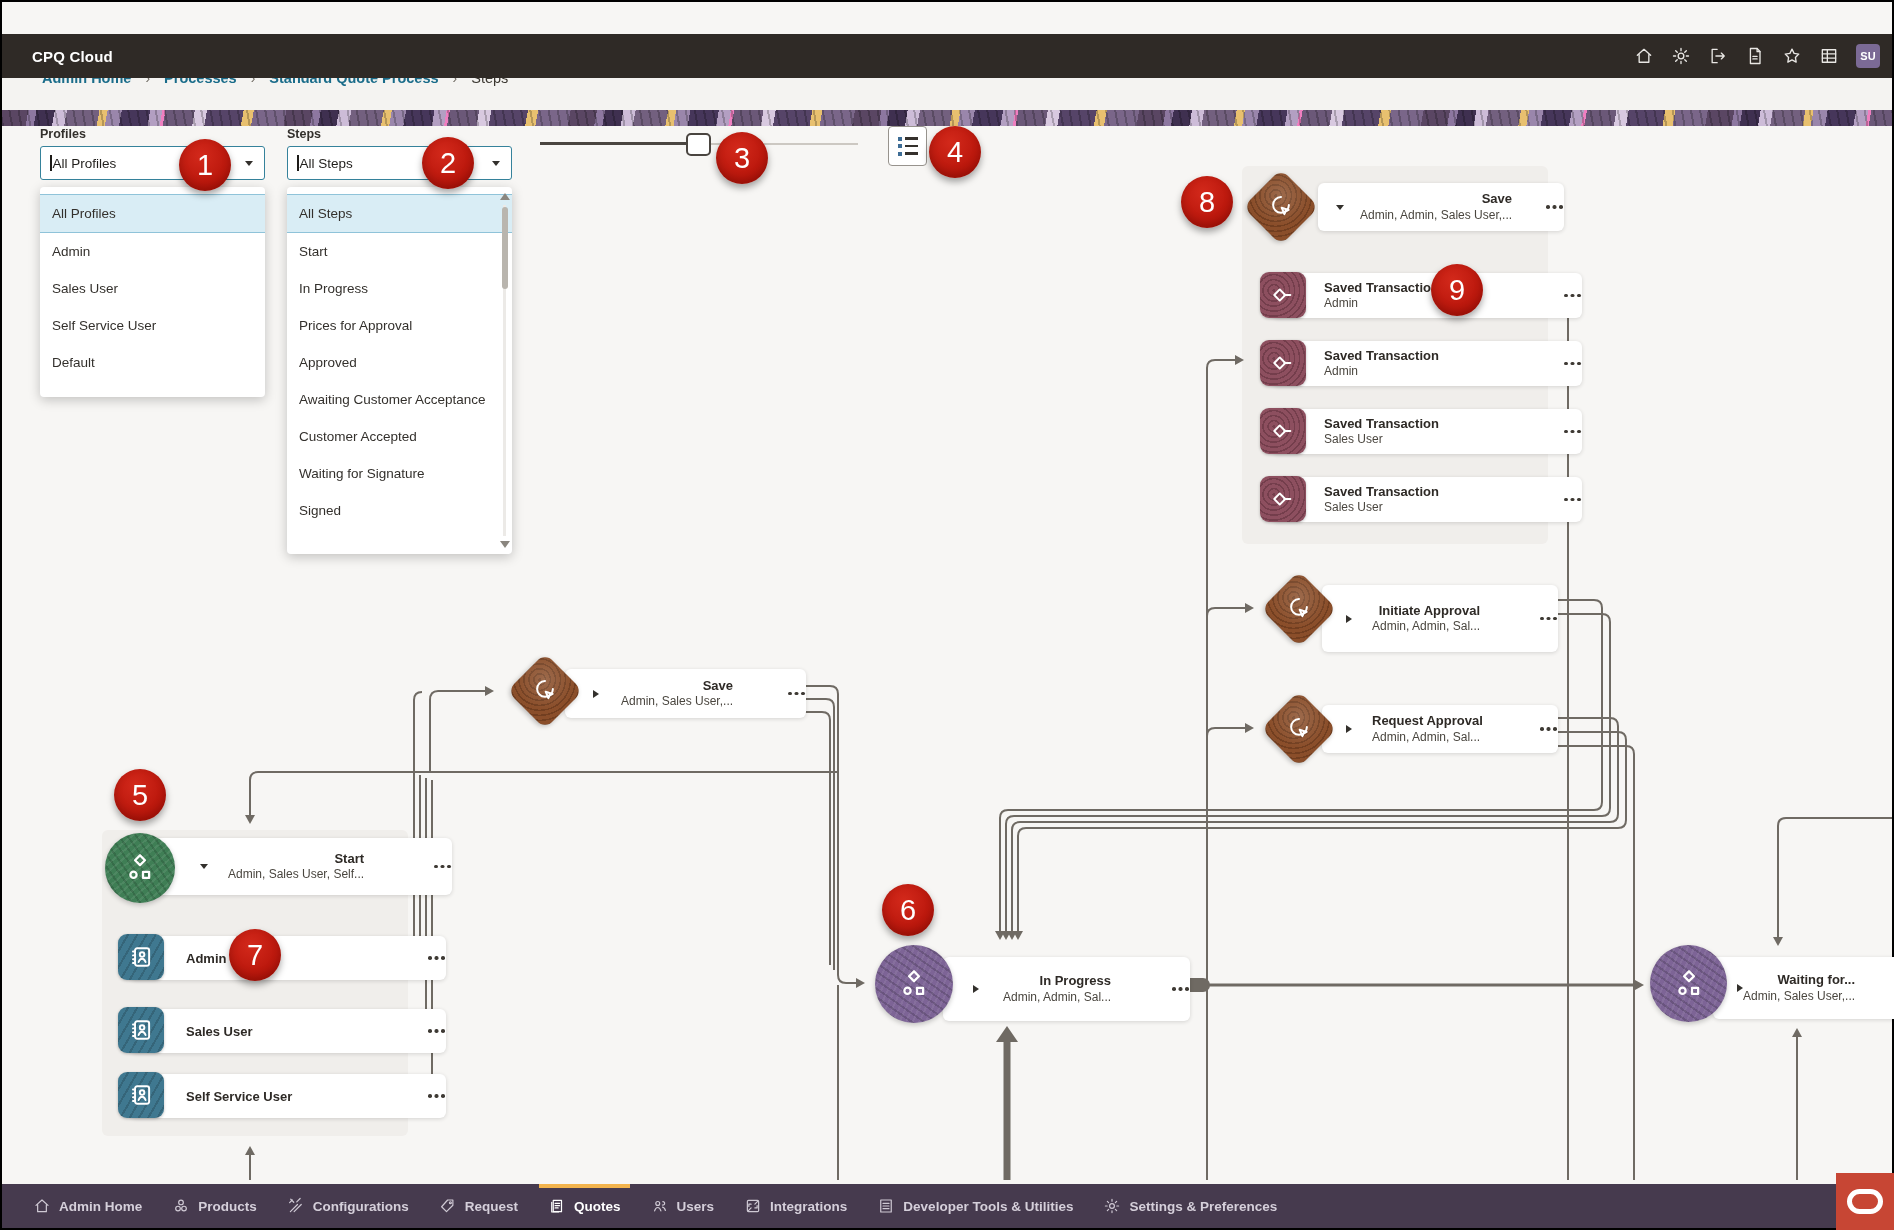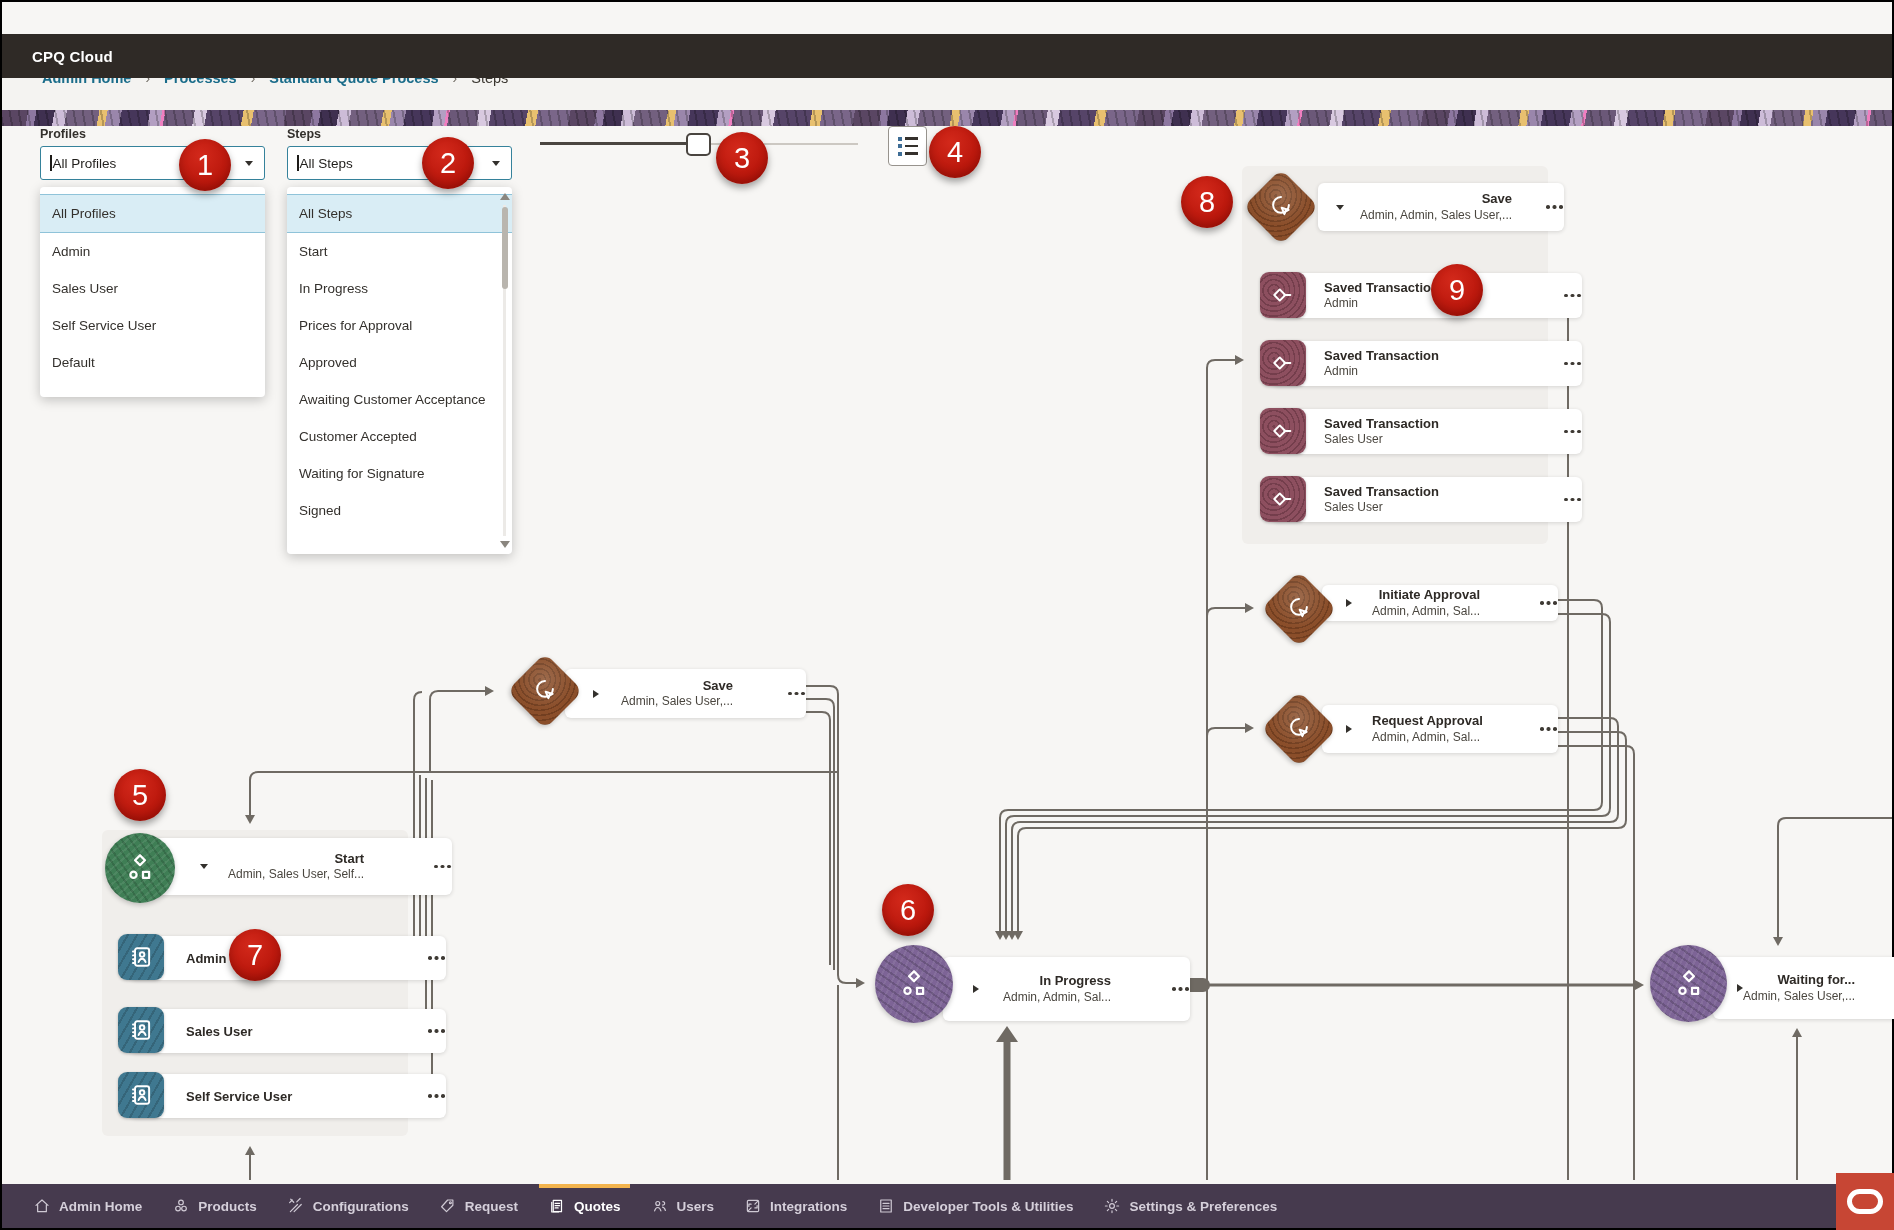--- a/index.html
+++ b/index.html
@@ -97,20 +97,44 @@
   .obadge{position:absolute;right:0;bottom:0;width:58px;height:57px;background:#c74634;z-index:40;display:flex;align-items:center;justify-content:center;cursor:pointer;}
   .oval{width:26px;height:15px;border:5px solid #fff;border-radius:13px;}
 </style>
 </head>
 <body>
 
 <div class="screen">
 
   <div class="topbar">
     <div class="topbar-title">CPQ Cloud</div>
+    <div class="topbar-right">
+      <svg class="tico" viewBox="0 0 24 24">
+          <path d="M4 11.2 12 4l8 7.2M6.2 10v9.5h11.6V10"></path>
+        </svg>
+      <svg class="tico" viewBox="0 0 24 24">
+          <circle cx="12" cy="12" r="3.4"></circle>
+          <path d="M12 3v2.6M12 18.4V21M3 12h2.6M18.4 12H21M5.6 5.6l1.9 1.9M16.5 16.5l1.9 1.9M18.4 5.6l-1.9 1.9M7.5 16.5l-1.9 1.9"></path>
+        </svg>
+      <svg class="tico" viewBox="0 0 24 24">
+          <path d="M11 4H5v16h6M9.5 12h10M16 8.5l3.5 3.5L16 15.5"></path>
+        </svg>
+      <svg class="tico" viewBox="0 0 24 24">
+          <path d="M6.5 3h8l3.5 3.5V21h-11.5z"></path>
+          <path d="M14.5 3v3.8h3.5M9.5 12.5h5M9.5 15.5h5"></path>
+        </svg>
+      <svg class="tico" viewBox="0 0 24 24">
+          <path d="M12 3.8l2.5 5.1 5.6.8-4 4 .9 5.6-5-2.6-5 2.6.9-5.6-4-4 5.6-.8z"></path>
+        </svg>
+      <svg class="tico" viewBox="0 0 24 24">
+          <rect x="4" y="4.5" width="16" height="15"></rect>
+          <path d="M4 9.5h16M4 14.5h16M10 4.5v15"></path>
+        </svg>
+      <div class="avatar">SU</div>
+    </div>
   </div>
 
   <div class="crumbbar">
     <div class="crumbs">
       <span class="crumb-link">Admin Home</span>
       <span class="crumb-sep">›</span>
       <span class="crumb-link">Processes</span>
       <span class="crumb-sep">›</span>
       <span class="crumb-link">Standard Quote Process</span>
       <span class="crumb-sep">›</span>
@@ -322,21 +346,21 @@
       </div>
     <span class="more"></span>
   </div>
 
   <div class="diamond wood" style="left:1272px;top:582px">
     <svg class="ic wic" width="27" height="27" viewBox="0 0 24 24">
       <path d="M19 10.2A7 7 0 1 1 12 3.2"></path>
         <path d="M12.6 12.6l6.2 2-2.6 1.2-1.2 2.6z" fill="#fff" stroke-width="1.2"></path>
       </svg>
   </div>
-  <div class="card" style="left:1322px;top:585px;width:212px;height:36px;padding-left:24px">
+  <div class="card" style="left:1322px;top:585px;width:212px;height:67px;padding-left:24px">
     <span class="exp tri-right"></span>
     <div class="tt" style="margin-left:20px">
       <div class="t1">Initiate Approval</div>
       <div class="t2">Admin, Admin, Sal...</div>
     </div>
     <span class="more"></span>
   </div>
 
   <div class="diamond wood" style="left:1272px;top:702px">
     <svg class="ic wic" width="27" height="27" viewBox="0 0 24 24">

